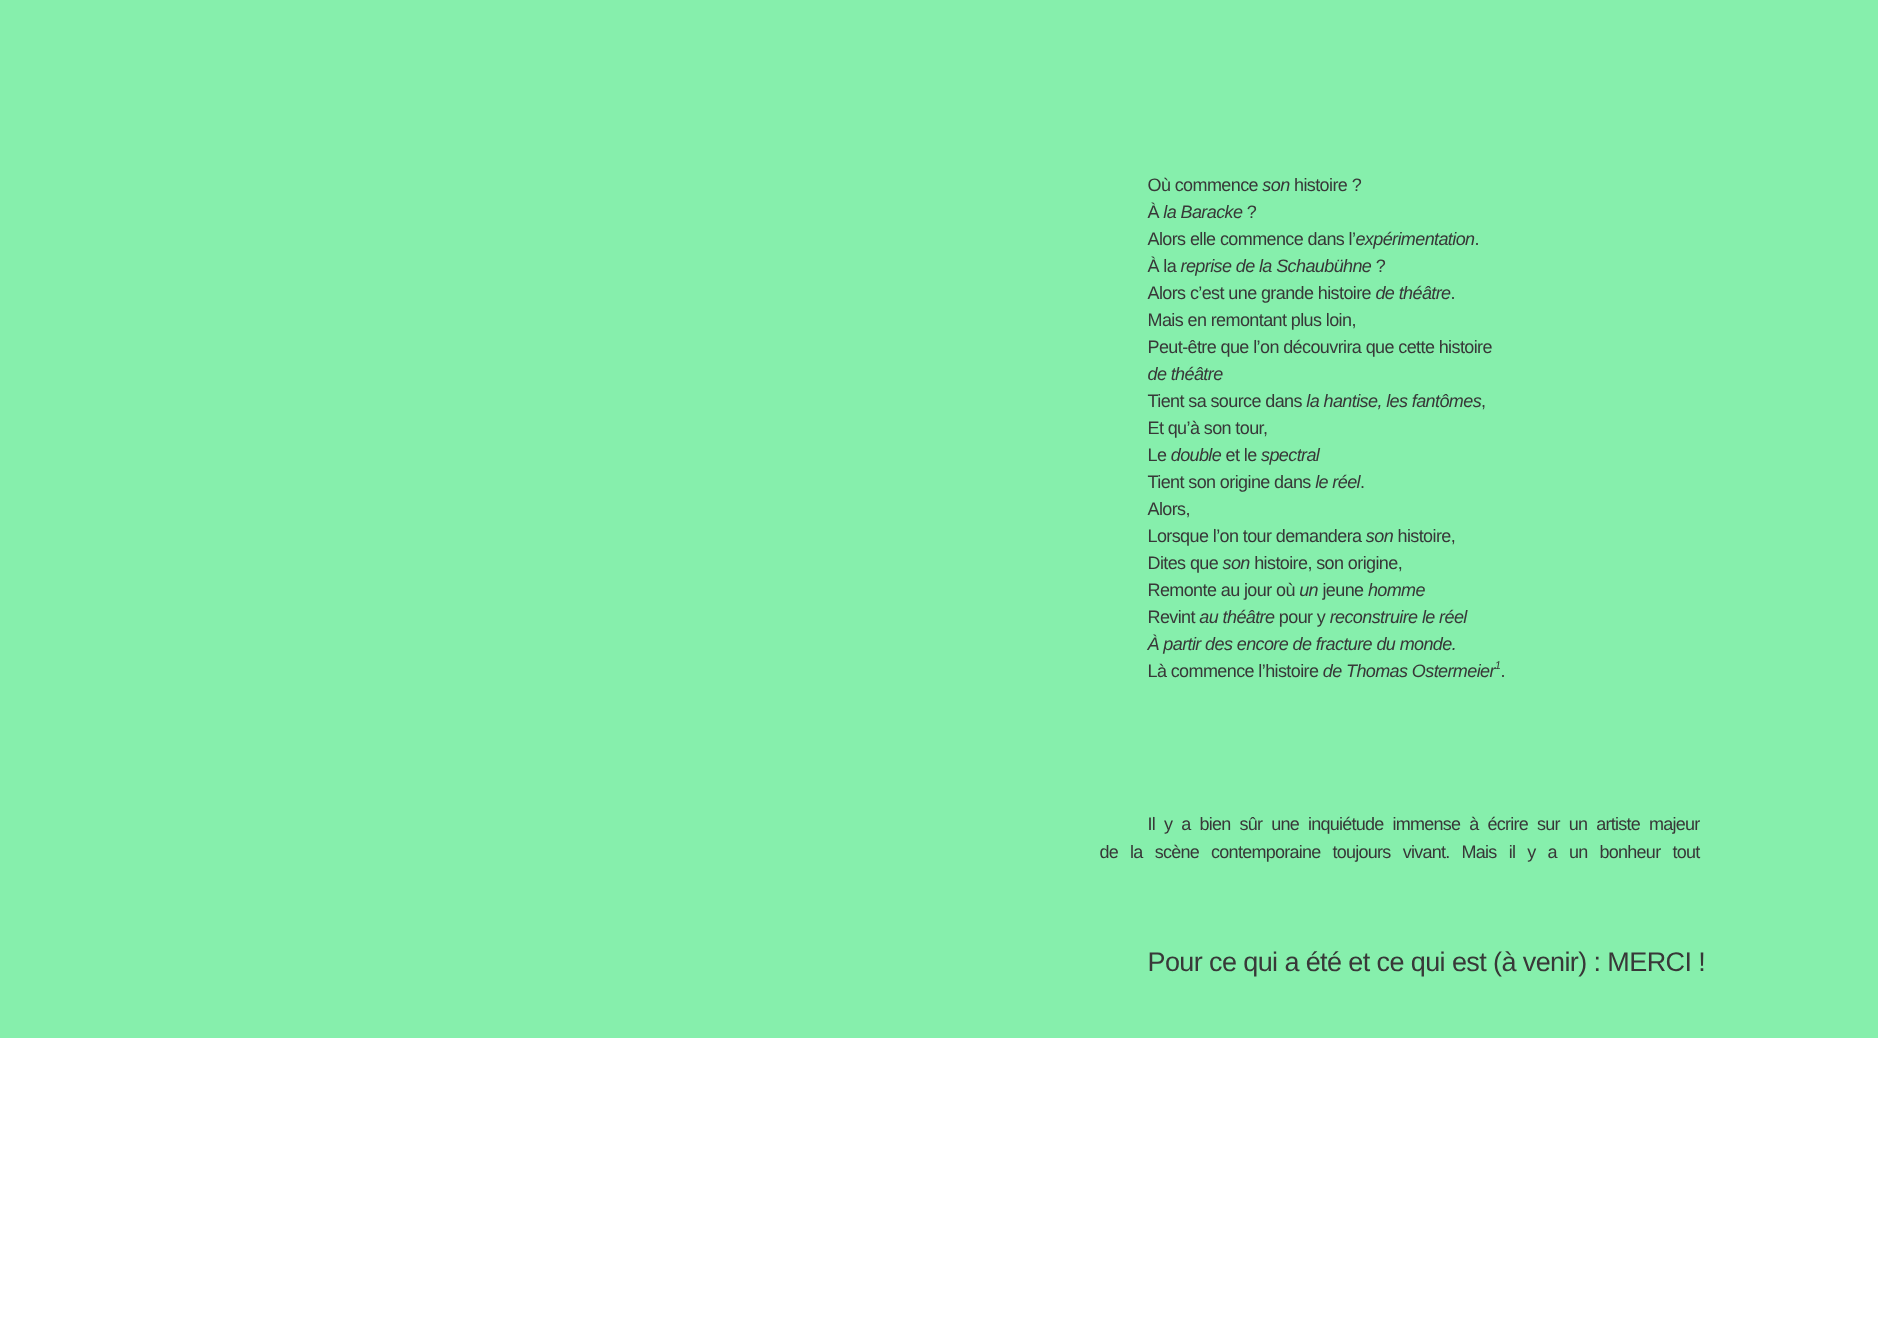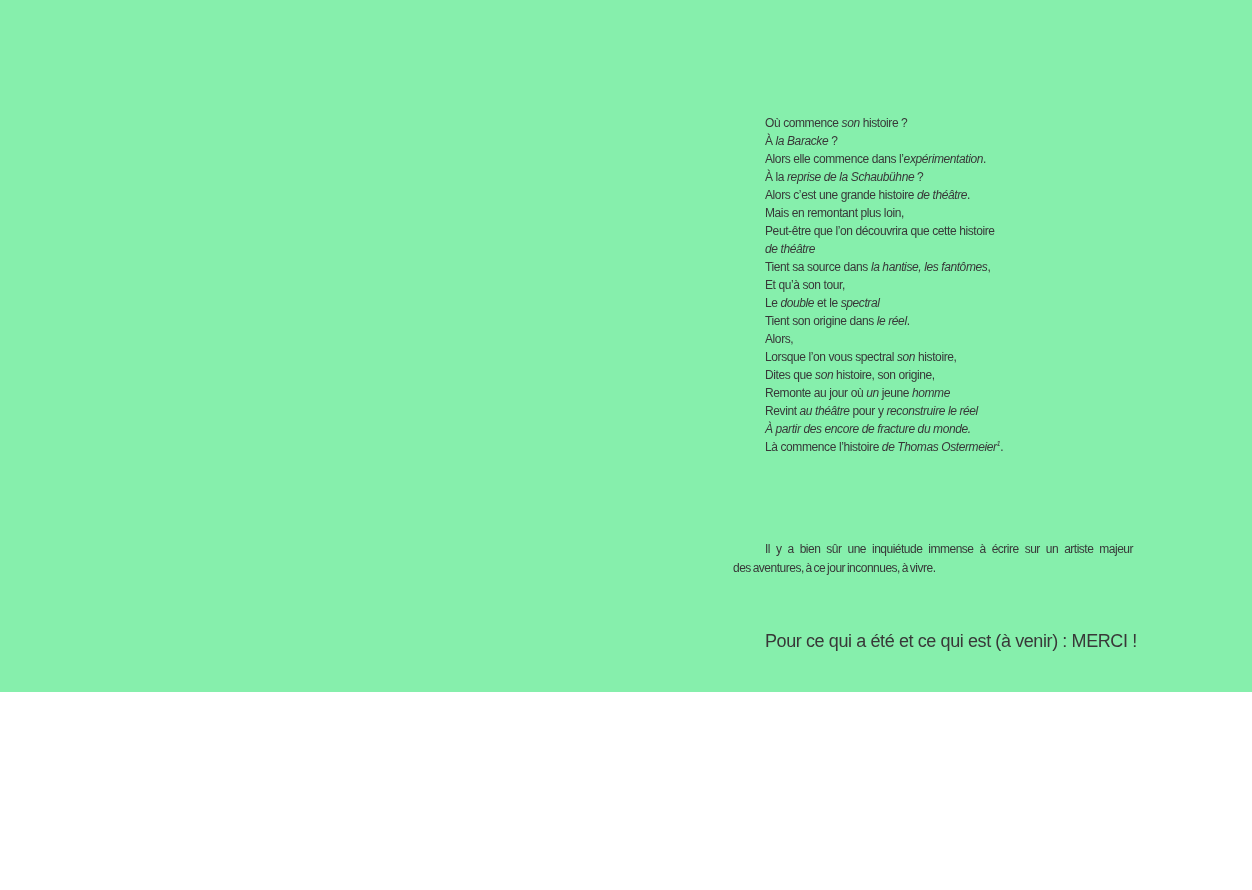--- a/index.html
+++ b/index.html
@@ -78,31 +78,31 @@
       <div class="line"><span>À la </span><i>reprise de la Schaubühne</i><span> ?</span></div>
       <div class="line"><span>Alors c’est une grande histoire </span><i>de théâtre</i><span>.</span></div>
       <div class="line"><span>Mais en remontant plus loin,</span></div>
       <div class="line"><span>Peut-être que l’on découvrira que cette histoire</span></div>
       <div class="line"><i>de théâtre</i></div>
       <div class="line"><span>Tient sa source dans </span><i>la hantise, les fantômes</i><span>,</span></div>
       <div class="line"><span>Et qu’à son tour,</span></div>
       <div class="line"><span>Le </span><i>double</i><span> et le </span><i>spectral</i></div>
       <div class="line"><span>Tient son origine dans </span><i>le réel</i><span>.</span></div>
       <div class="line"><span>Alors,</span></div>
-      <div class="line"><span>Lorsque l’on vous spectral </span><i>son</i><span> histoire,</span></div>
+      <div class="line"><span>Lorsque l’on tour demandera </span><i>son</i><span> histoire,</span></div>
       <div class="line"><span>Dites que </span><i>son</i><span> histoire, son origine,</span></div>
       <div class="line"><span>Remonte au jour où </span><i>un</i><span> jeune </span><i>homme</i></div>
       <div class="line"><span>Revint </span><i>au théâtre</i><span> pour y </span><i>reconstruire le réel</i></div>
       <div class="line"><i>À partir des encore de fracture du monde.</i></div>
       <div class="line"><span>Là commence l’histoire </span><i>de Thomas Ostermeier</i><sup style="font-style: italic;">1</sup><span>.</span></div>
     </div>
 
   <div class="essay">
       <div class="eline j ind">Il y a bien sûr une inquiétude immense à écrire sur un artiste majeur</div>
-      <div class="eline">des aventures, à ce jour inconnues, à vivre.</div>
+      <div class="eline j">de la scène contemporaine toujours vivant. Mais il y a un bonheur tout</div>
     </div>
 
   <div class="thanks">Pour ce qui a été et ce qui est (à venir) : MERCI !</div>
 
   <div class="rule"></div>
 
   <div class="folio">15</div>
 </div>
 
 </body></html>

